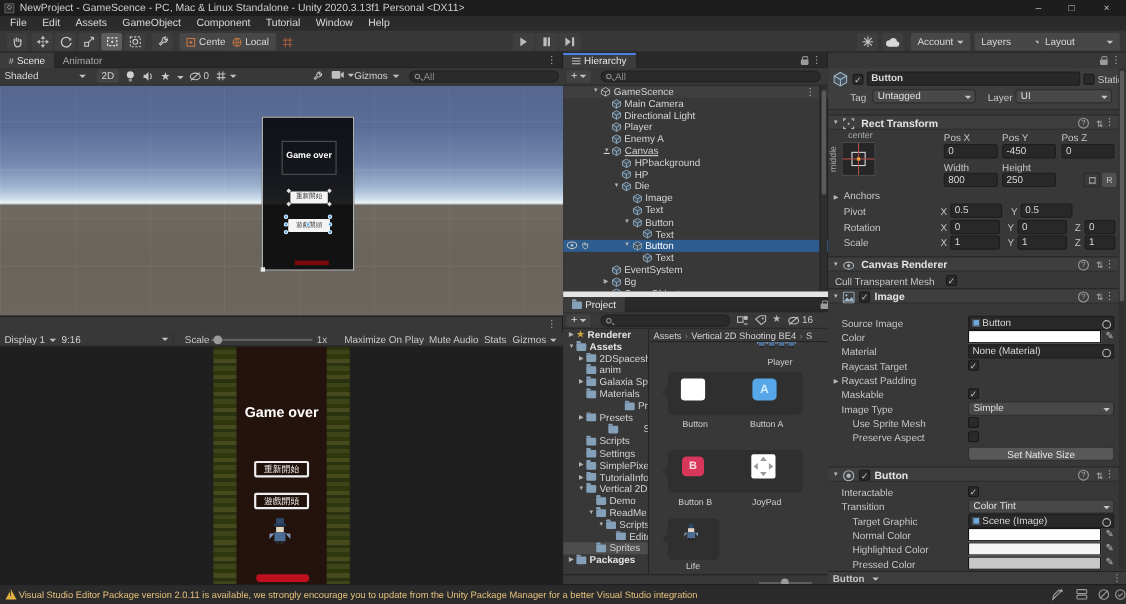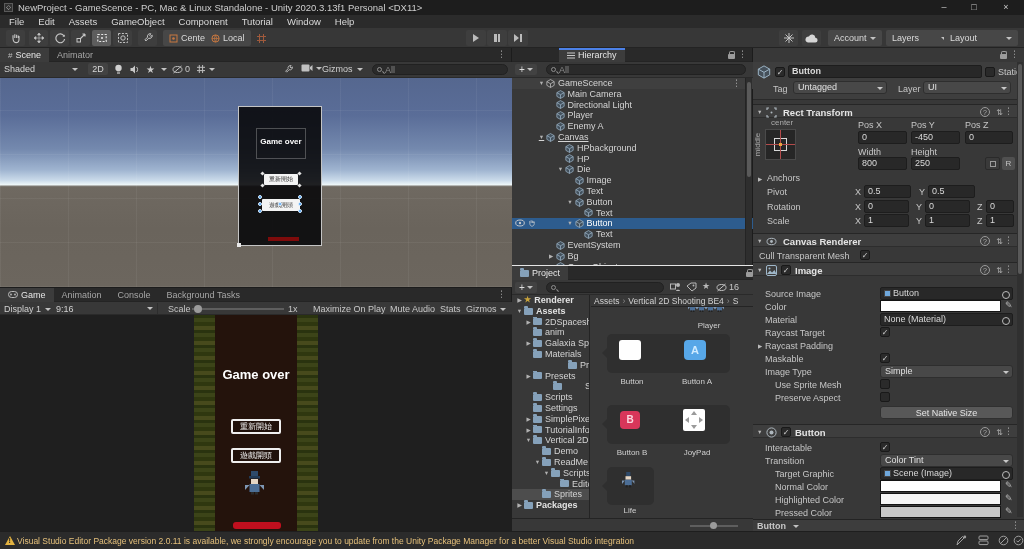--- a/index.html
+++ b/index.html
@@ -21,21 +21,21 @@
   .pillbtn{position:absolute;top:2px;height:16px;background:#474747;border-radius:2px;color:#DADADA;font-size:9px;display:flex;align-items:center;gap:3px;padding:0 6px;}
   .caret{width:0;height:0;border-left:3px solid transparent;border-right:3px solid transparent;border-top:3.5px solid #C2C2C2;display:inline-block;}
   .playbtn{position:absolute;top:2px;width:20px;height:16px;background:#3E3E3E;border-radius:2px;display:flex;align-items:center;justify-content:center;gap:1px;}
   .tri{width:0;height:0;border-top:4px solid transparent;border-bottom:4px solid transparent;border-left:6px solid #BBB;}
   .pbar{width:2.5px;height:8px;background:#BBB;}
   
   .pane{position:absolute;background:#383838;}
   .tabstrip{position:absolute;left:0;top:0;right:0;height:14px;background:#292929;display:flex;border-bottom:1px solid #242424;}
   .tab{display:flex;align-items:center;gap:3px;padding:0 8px;font-size:9px;color:#A6A6A6;height:14px;}
   .tab.active{background:#3C3C3C;color:#E6E6E6;}
-  .tab.blue{box-shadow:inset 0 2px 0 #4C81E8;margin-left:47px;}
+  .tab.blue{box-shadow:inset 0 2px 0 #4C81E8;}
   .kebab{position:absolute;top:1px;color:#AFAFAF;font-size:9px;}
   .lock{position:absolute;width:7px;height:5px;background:#9B9B9B;border-radius:1px;}
   .lock::before{content:"";position:absolute;left:1px;top:-3px;width:3.5px;height:3px;border:1px solid #9B9B9B;border-bottom:none;border-radius:2px 2px 0 0;}
   .searchpill{position:absolute;height:11px;background:#2A2A2A;border:1px solid #212121;border-radius:7px;display:flex;align-items:center;padding:0 4px;gap:3px;color:#8A8A8A;}
   .mag{width:5px;height:5px;border:1px solid #8E8E8E;border-radius:50%;position:relative;flex:none;}
   .mag::after{content:"";position:absolute;left:4px;top:4px;width:3px;height:1px;background:#8E8E8E;transform:rotate(45deg);}
   .plusbtn{position:absolute;height:11px;background:#424242;border-radius:2px;color:#DDD;display:flex;align-items:center;gap:2px;padding:0 4px;font-size:10px;}
   
   .hrow{position:relative;height:10.8px;line-height:10.8px;display:flex;align-items:center;white-space:nowrap;font-size:9px;color:#D4D4D4;overflow:hidden;}
   .hrow .tarr{width:9px;font-size:5.5px;color:#B2B2B2;text-align:center;flex:none;}
@@ -288,39 +288,20 @@
         <span class="hdot" style="left:19px;top:95px"></span>
         <span class="hdot" style="left:59px;top:95px"></span>
         <span class="hdot" style="left:39px;top:95px;background:#4FA3F5"></span>
         <div class="abs" style="left:29px;top:130px;width:31px;height:4px;background:#7E0B0B"></div>
         <div class="abs" style="left:-2px;top:136px;width:4px;height:4px;background:#E8E8E8"></div>
       </div>
     </div>
   </div>
 
   <div class="pane" style="left:0;top:287px;width:512px;height:244px;border-top:1px solid #1C1C1C;border-right:1px solid #1C1C1C">
-    <div class="tabstrip" id="game-tabs">
-        <span class="tab active">
-          <span><svg width="10" height="7" viewBox="0 0 10 7">
-              <rect x="0.5" y="0.5" width="9" height="6" rx="3" fill="none" stroke="#BBB"></rect>
-              <circle cx="3" cy="3.5" r="0.9" fill="#BBB"></circle>
-              <circle cx="7" cy="3.5" r="0.9" fill="#BBB"></circle>
-            </svg></span>
-          <span>Game</span>
-        </span>
-        <span class="tab">
-          <span>Animation</span>
-        </span>
-        <span class="tab">
-          <span>Console</span>
-        </span>
-        <span class="tab">
-          <span>Background Tasks</span>
-        </span>
-      </div>
     <span class="kebab" style="right:5px;top:1px;position:absolute">⋮</span>
     <div class="abs" style="left:0;top:14px;width:512px;height:13px;background:#383838;border-bottom:1px solid #2A2A2A">
       <span class="abs" style="left:4px;top:2px;display:flex;gap:4px;align-items:center;color:#D0D0D0">
           <span>Display 1</span>
           <span class="caret"></span>
         </span>
       <span class="abs" style="left:56px;top:1px;width:102px;height:11px;display:flex;align-items:center;color:#D0D0D0;border-right:1px solid #2D2D2D;padding-right:4px">
           <span>9:16</span>
           <span class="caret" style="margin-left:auto"></span>
         </span>
@@ -424,21 +405,21 @@
         <div class="hrow" style="padding-left: 34.5px;">
           <span class="tarr"></span>
           <span class="oic">
             <svg width="9" height="9" viewBox="0 0 16 16">
               <path d="M8 1L14.5 4.7v6.6L8 15 1.5 11.3V4.7z" fill="#42505C" stroke="#9FB7C9" stroke-width="1.3"></path>
               <path d="M1.5 4.7L8 8.4l6.5-3.7M8 8.4V15" fill="none" stroke="#9FB7C9" stroke-width="1.3"></path>
             </svg>
           </span>
           <span>Enemy A</span>
         </div>
-        <div class="hrow" style="padding-left: 25px; text-decoration: underline;">
+        <div class="hrow" style="padding-left: 35px; text-decoration: underline;">
           <span class="tarr">▼</span>
           <span class="oic">
             <svg width="9" height="9" viewBox="0 0 16 16">
               <path d="M8 1L14.5 4.7v6.6L8 15 1.5 11.3V4.7z" fill="#42505C" stroke="#9FB7C9" stroke-width="1.3"></path>
               <path d="M1.5 4.7L8 8.4l6.5-3.7M8 8.4V15" fill="none" stroke="#9FB7C9" stroke-width="1.3"></path>
             </svg>
           </span>
           <span>Canvas</span>
         </div>
         <div class="hrow" style="padding-left: 44px;">
@@ -569,21 +550,21 @@
             </svg>
           </span>
           <span>GameObject</span>
         </div>
       </div>
     <div class="sbar" style="right:0;top:30px;height:187px">
         <span class="sthumb" style="top:4px;height:95px"></span>
       </div>
   </div>
 
-  <div class="pane" style="left:512px;top:265px;width:259px;height:266px;border-top:1px solid #e5e5e5;border-right:1px solid #1C1C1C">
+  <div class="pane" style="left:512px;top:265px;width:259px;height:266px;border-top:5px solid #e5e5e5;border-right:1px solid #1C1C1C">
     <div class="tabstrip">
       <span class="tab active">
           <span class="fic" style="margin:0"></span>
           <span>Project</span>
         </span>
     </div>
     <span class="lock" style="right:17px;top:223px;top:6px"></span>
     <span class="kebab" style="right:5px;position:absolute">⋮</span>
     <div class="abs" style="left:0;top:14px;width:241px;height:15px;background:#383838;border-bottom:1px solid #2A2A2A">
       <span class="plusbtn" style="left:3px;top:2px">

